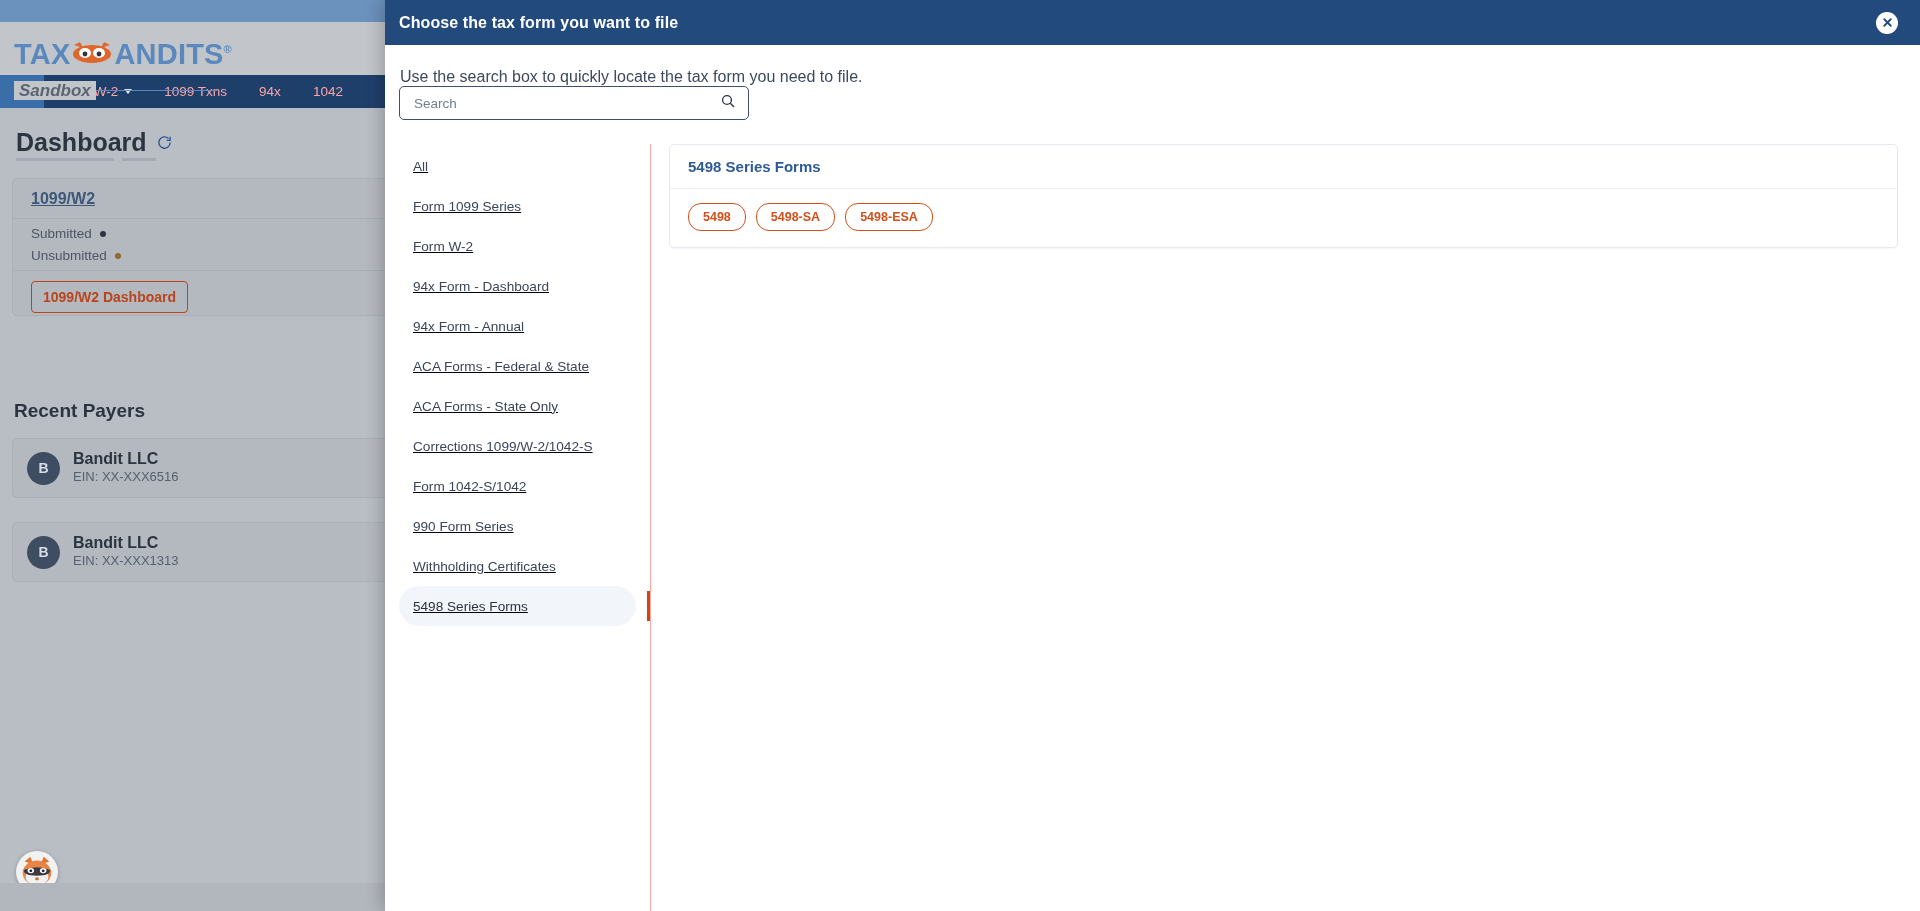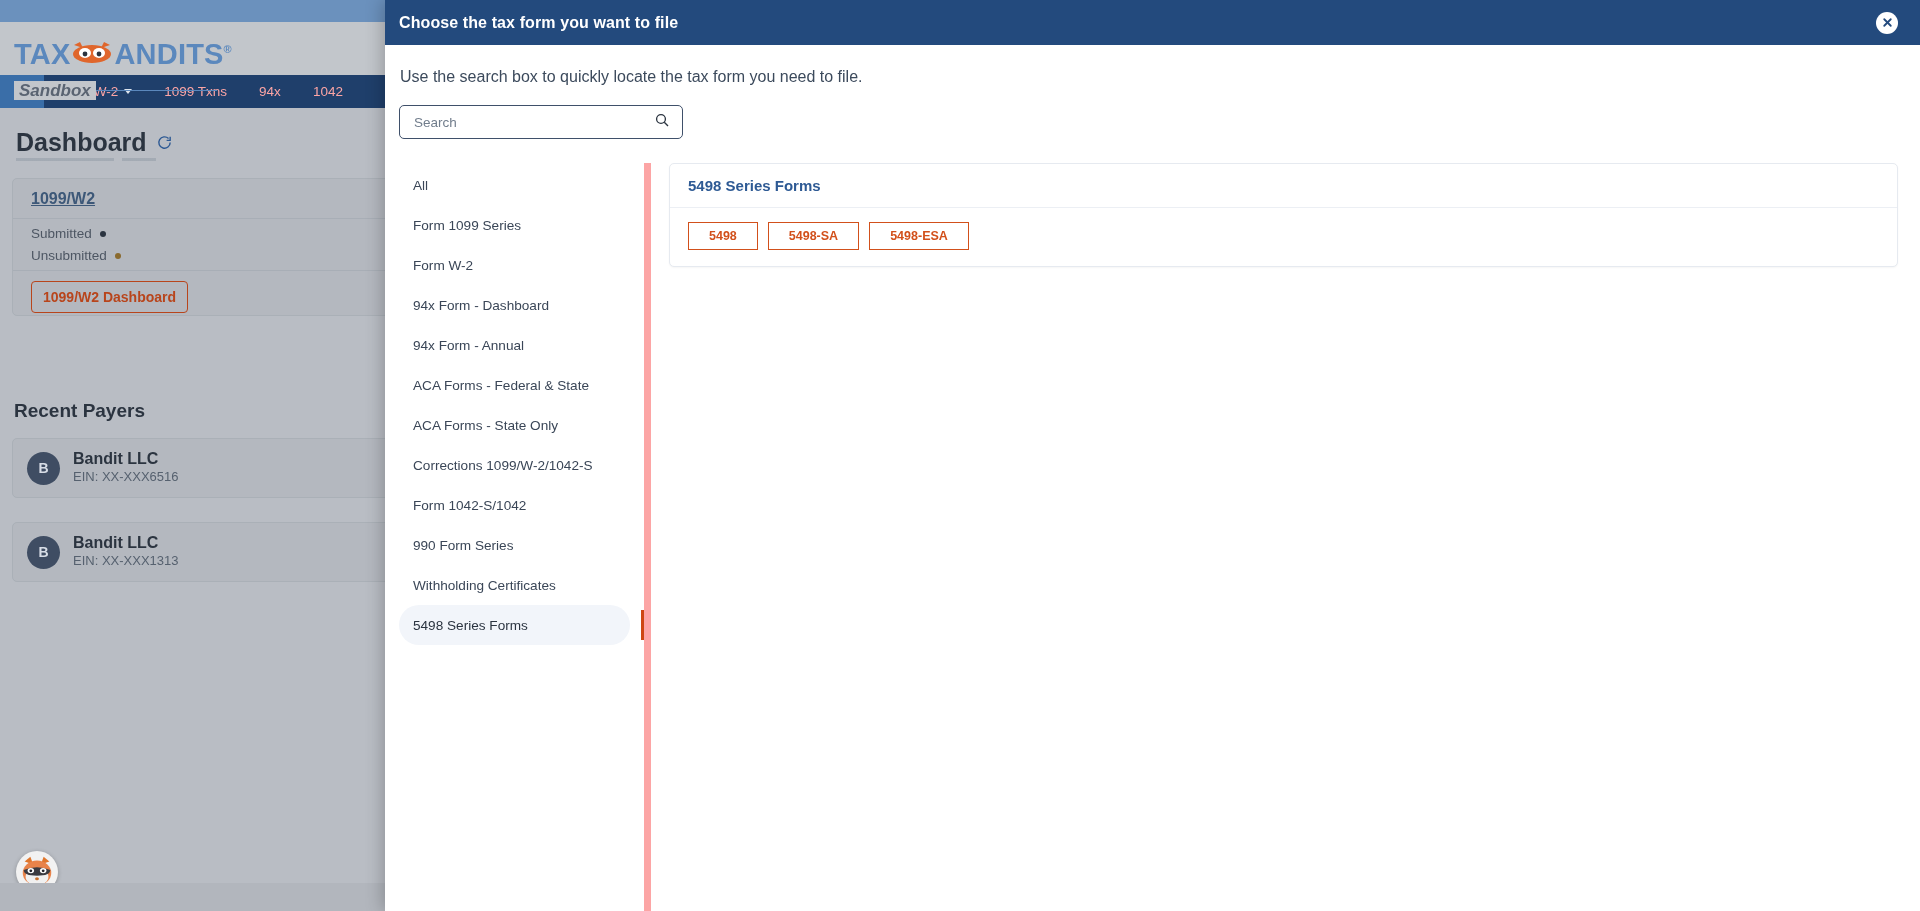--- a/index.html
+++ b/index.html
@@ -162,39 +162,40 @@
   .modal-close {
     width: 22px; height: 22px; border-radius: 50%;
     background: #ffffff; display:flex; align-items:center; justify-content:center;
     cursor: pointer;
   }
   .modal-body { flex: 1; padding: 18px 14px 0 14px; display:flex; flex-direction:column; }
   .modal-subtitle {
     font-size: 16px; color: #3c4a5c; margin: 5px 0 0 0; padding-left: 1px;
   }
   .search-wrap {
-    margin-top: 19px; width: 284px; height: 34px;
+    width: 350px; height: 34px;
     border: 1px solid #3f506a; border-radius: 5px;
     display:flex; align-items:center; padding: 0 12px 0 14px;
     background: #fff;
   }
   .search-input {
     flex:1; border:none; outline:none; background:transparent;
     font-size: 13.5px; color: #2b3440;
     font-family: "Liberation Sans", sans-serif;
   }
   .search-input::placeholder { color:#717d8c; }
 
   .split {
     margin-top: 24px; flex:1; display:flex; min-height:0;
   }
   .cat-list {
     width: 252px; flex: none; position: relative;
-    border-right: 7px solid #fca5a5;
+    border-right: 1px solid #fca5a5;
     padding-top: 2px;
+    text-decoration: underline;
   }
   .cat-item {
     position: relative;
     height: 40px; display:flex; align-items:center;
     padding-left: 14px; padding-right: 12px;
     font-size: 13.6px; color: #3a4657;
     border-radius: 20px; margin-right: 14px;
     cursor: pointer; white-space: nowrap;
   }
   .cat-item.active {
@@ -214,21 +215,21 @@
   }
   .form-card-head {
     padding: 13px 18px; font-size: 15px; font-weight: 700;
     color: #2e5a94; border-bottom: 1px solid #eceff4;
   }
   .form-card-body {
     padding: 14px 18px 16px; display:flex; flex-wrap:wrap; gap: 10px;
   }
   .form-chip {
     border: 1px solid #d2501b; color: #d2501b; background: #fff;
-    border-radius: 0; padding: 6px 20px;
+    border-radius: 13px; padding: 6px 14px;
     font-size: 12.5px; font-weight: 700; cursor: pointer;
     font-family: "Liberation Sans", sans-serif; white-space:nowrap;
   }
 </style>
 </head>
 <body>
 
 <div id="app-bg">
 
   <div class="top-strip"></div>

